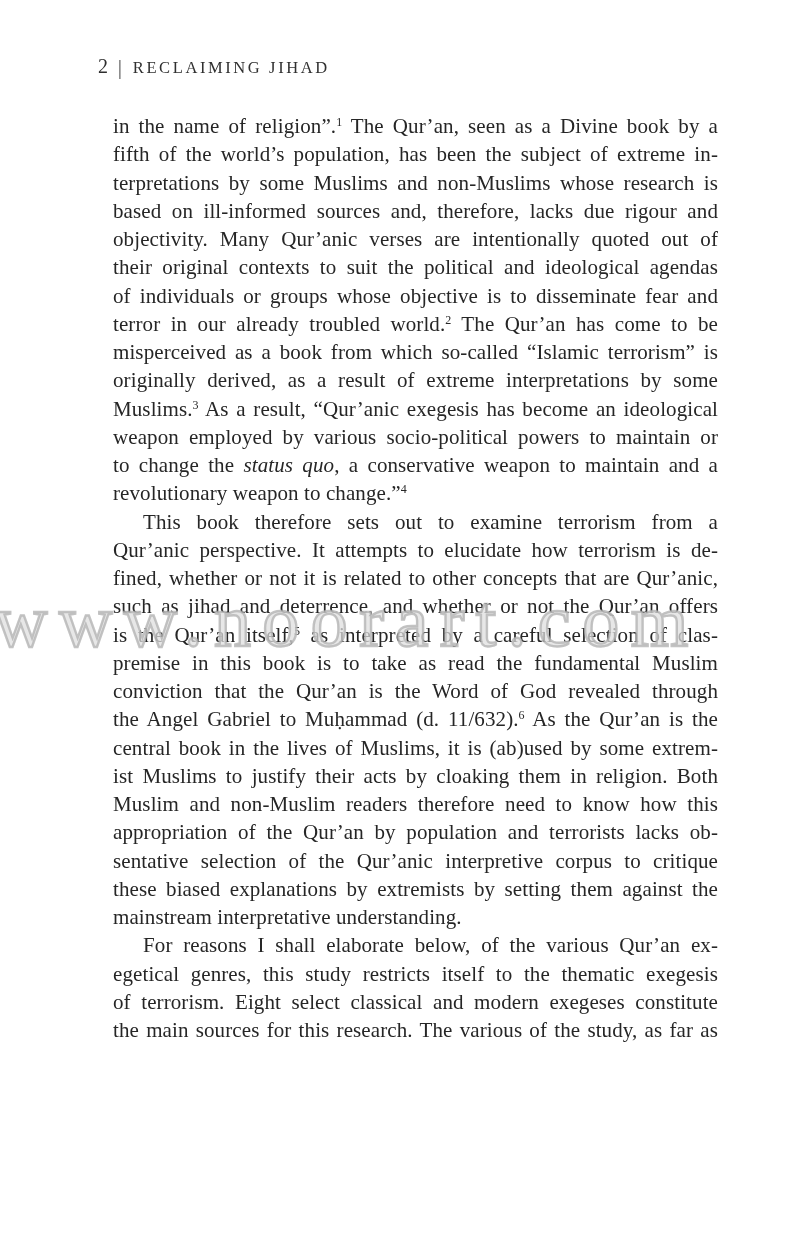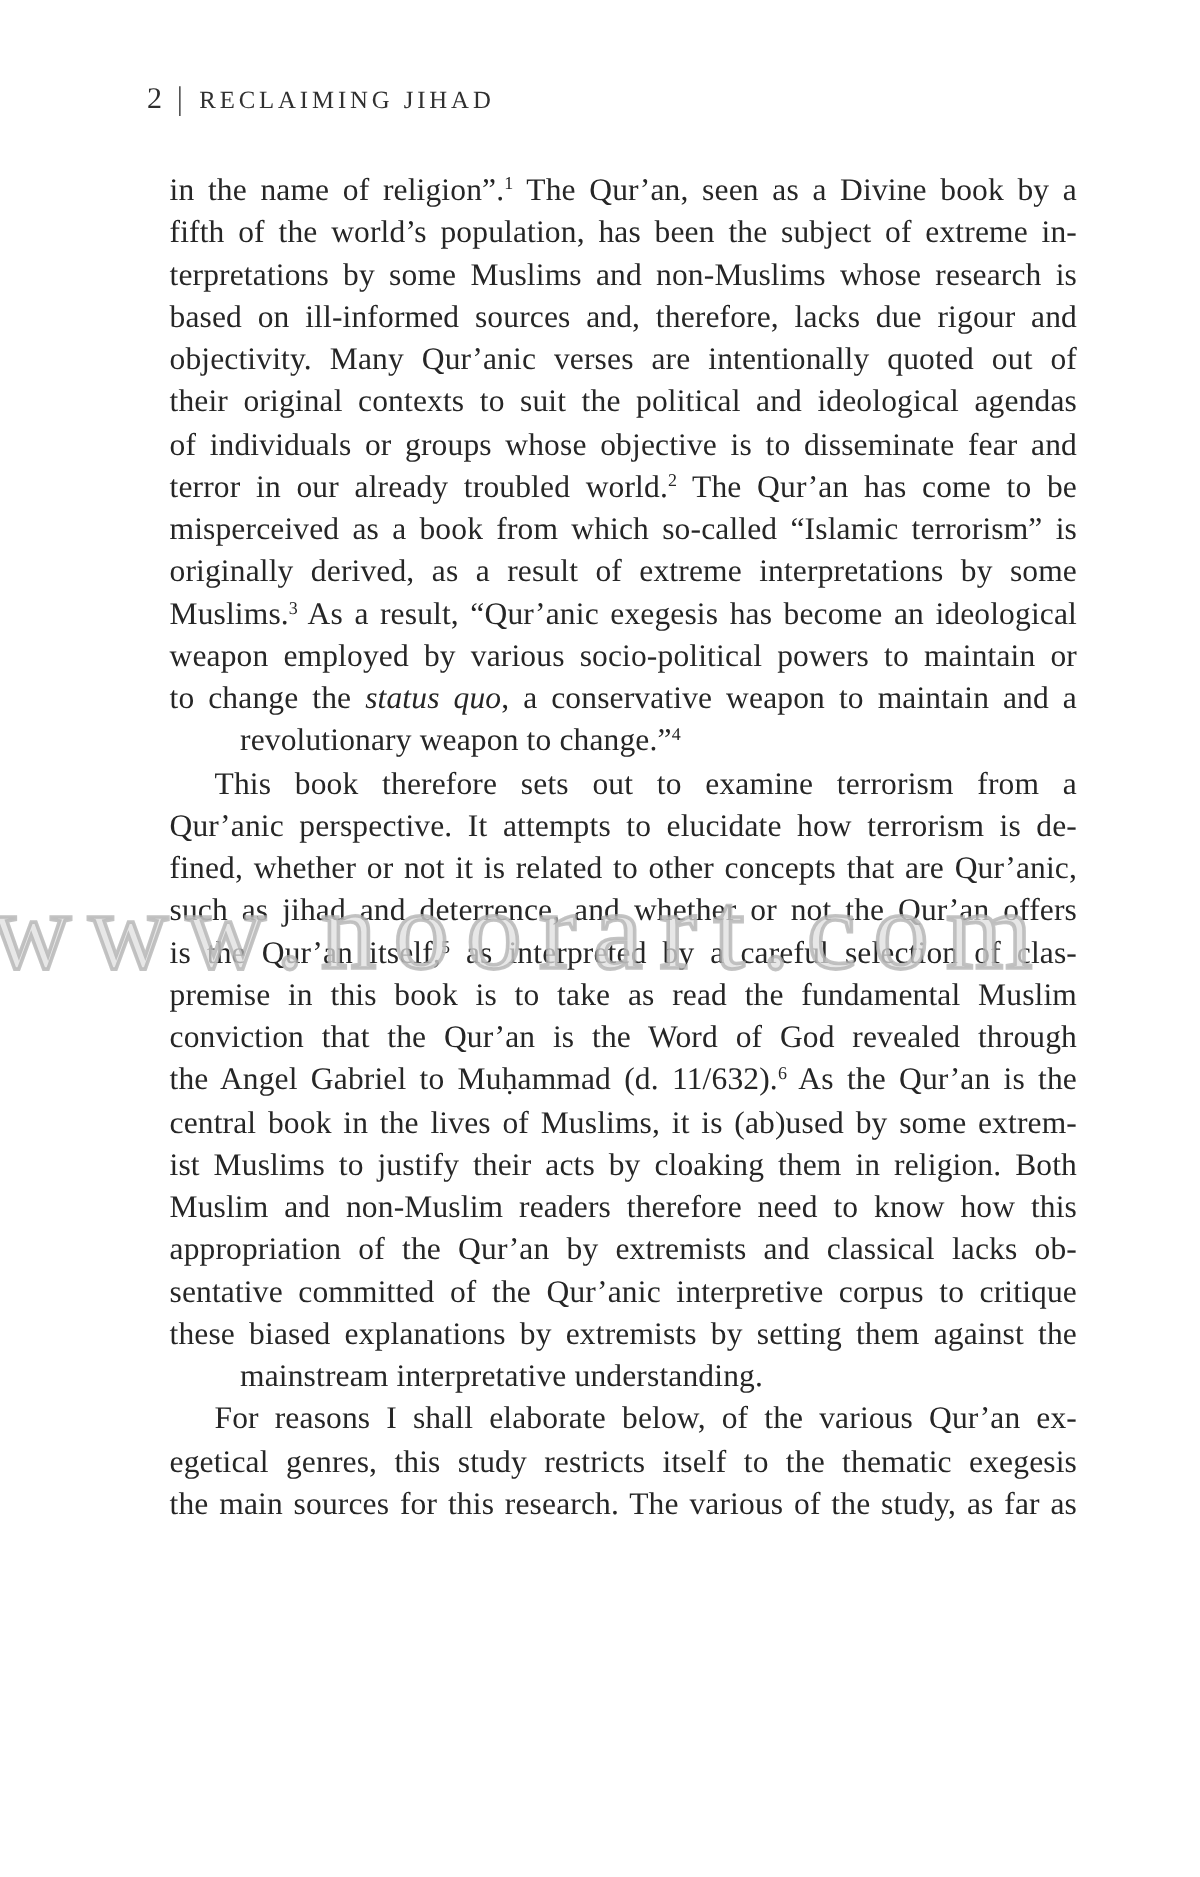--- a/index.html
+++ b/index.html
@@ -42,21 +42,21 @@
   }
   .line {
     font-size: 21px;
     line-height: 28.25px;
     height: 28.25px;
     text-align: justify;
     text-align-last: justify;
     white-space: normal;
     letter-spacing: 0.1px;
   }
-  .line.short { text-align-last: left; margin-left: 47px; }
+  .line.short { text-align-last: left; }
   .line.indent { text-indent: 30px; }
   .line sup {
     font-size: 12px;
     line-height: 0;
     vertical-align: 7px;
     letter-spacing: 0;
   }
   .line i { font-style: italic; }
   .watermark {
     position: absolute;
@@ -102,22 +102,23 @@
     <div class="line">Qur’anic perspective. It attempts to elucidate how terrorism is de-</div>
     <div class="line">fined, whether or not it is related to other concepts that are Qur’anic,</div>
     <div class="line">such as jihad and deterrence, and whether or not the Qur’an offers</div>
     <div class="line">is the Qur’an itself,<sup>5</sup> as interpreted by a careful selection of clas-</div>
     <div class="line">premise in this book is to take as read the fundamental Muslim</div>
     <div class="line">conviction that the Qur’an is the Word of God revealed through</div>
     <div class="line">the Angel Gabriel to Muḥammad (d. 11/632).<sup>6</sup> As the Qur’an is the</div>
     <div class="line">central book in the lives of Muslims, it is (ab)used by some extrem-</div>
     <div class="line">ist Muslims to justify their acts by cloaking them in religion. Both</div>
     <div class="line">Muslim and non-Muslim readers therefore need to know how this</div>
-    <div class="line">appropriation of the Qur’an by extremists and classical lacks ob-</div>
-    <div class="line">sentative committed of the Qur’anic interpretive corpus to critique</div>
+    <div class="line">appropriation of the Qur’an by population and terrorists lacks ob-</div>
+    <div class="line">sentative selection of the Qur’anic interpretive corpus to critique</div>
     <div class="line">these biased explanations by extremists by setting them against the</div>
     <div class="line short">mainstream interpretative understanding.</div>
     <div class="line indent">For reasons I shall elaborate below, of the various Qur’an ex-</div>
     <div class="line">egetical genres, this study restricts itself to the thematic exegesis</div>
+    <div class="line">of terrorism. Eight select classical and modern exegeses constitute</div>
     <div class="line">the main sources for this research. The various of the study, as far as</div>
   </main>
 
 <div class="watermark">www.noorart.com</div>
 
 </body></html>

